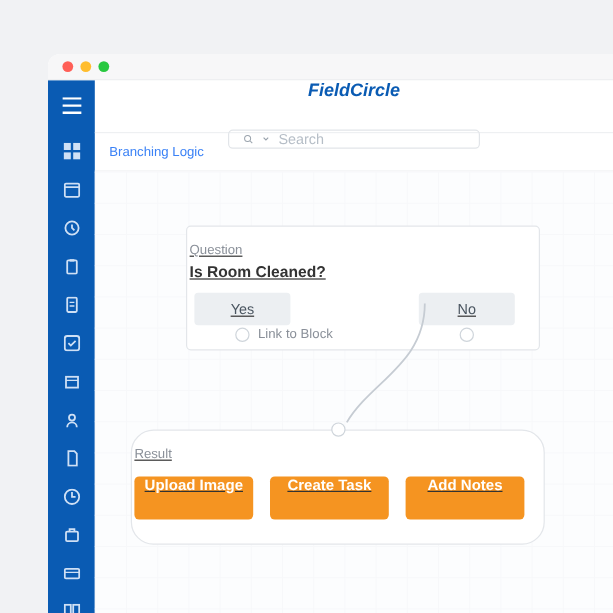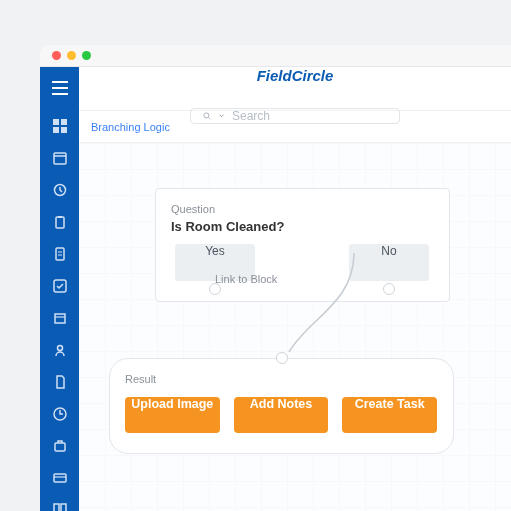--- a/index.html
+++ b/index.html
@@ -116,21 +116,22 @@
       linear-gradient(#f7f8fa 1px, transparent 1px) 0 0 / 26px 26px,
       linear-gradient(90deg, #f7f8fa 1px, transparent 1px) 0 0 / 26px 26px,
       #fcfdfe;
   }
 
   .node {
     position: absolute;
     background: #fff;
     border: 1px solid #e3e6ea;
     border-radius: 4px;
-    padding: 14px 16px 20px 15px;
+    padding: 14px 16px 20px 2px;
+    text-decoration: underline;
   }
   .node.question {
     left: 76px;
     top: 45px;
     width: 295px;
   }
   .node.result {
     left: 30px;
     top: 215px;
     width: 345px;
@@ -149,25 +150,25 @@
   }
   .options {
     display: flex;
     justify-content: space-between;
     gap: 14px;
     padding: 0 4px;
     position: relative;
   }
   .option {
     flex: 0 0 80px;
-    height: 37px;
+    height: 27px;
     background: #eceff2;
     border-radius: 3px;
     display: flex;
-    align-items: flex-start;
+    align-items: center;
     justify-content: center;
     font-size: 12px;
     color: #4a5560;
     position: relative;
   }
   .option .port {
     position: absolute;
     left: 50%;
     transform: translateX(-50%);
     bottom: -14px;
@@ -360,24 +361,24 @@
         </svg>
 
         <div class="node result">
           <div class="port top-result"></div>
           <div class="node-label">Result</div>
           <div class="actions">
             <div class="action-btn">
                 <span>Upload Image</span>
               </div>
             <div class="action-btn">
-                <span>Add Notes</span>
+                <span>Create Task</span>
               </div>
             <div class="action-btn">
-                <span>Create Task</span>
+                <span>Add Notes</span>
               </div>
           </div>
         </div>
 
       </div>
     </div>
   </div>
 </div>
 
 </body></html>

